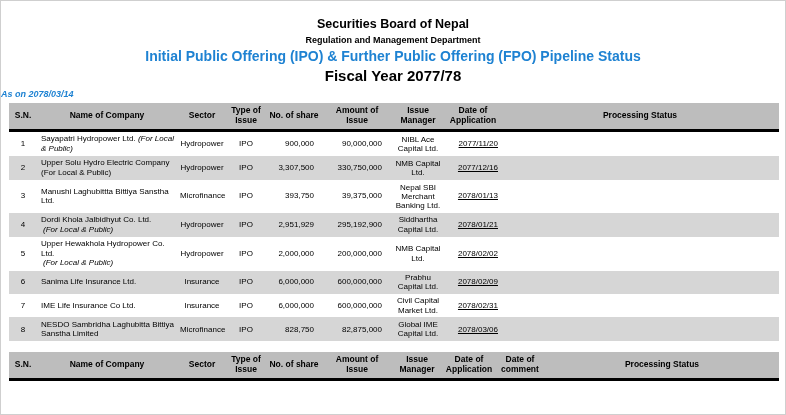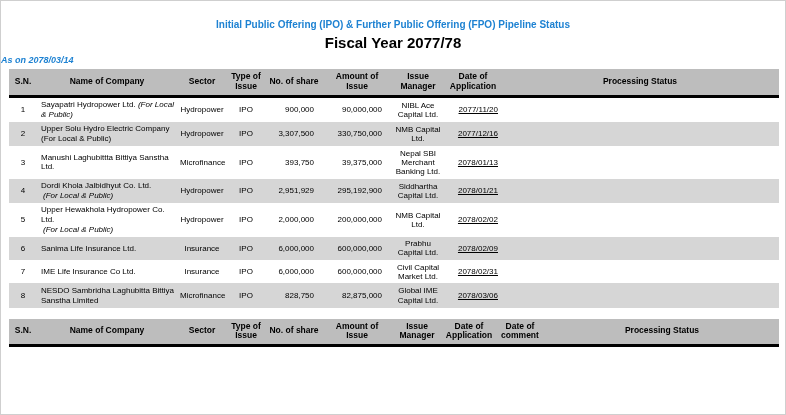--- a/index.html
+++ b/index.html
@@ -12,21 +12,21 @@
   html,body{background:#fff;}
   body{
     width:786px;height:415px;overflow:hidden;
     font-family:"Liberation Sans",sans-serif;
     color:#000;
     border:1px solid #cfcfcf;
   }
   .doc-header{text-align:center;padding-top:16px;line-height:1.25;}
   .title{font-size:12.5px;font-weight:bold;}
   .dept{font-size:9px;font-weight:bold;margin-top:2px;}
-  .pipeline{font-size:10px;font-weight:bold;color:var(--accent-blue);margin-top:2px;}
+  .pipeline{font-size:14px;font-weight:bold;color:var(--accent-blue);margin-top:2px;}
   .fiscal{font-size:15px;font-weight:bold;margin-top:2px;}
   .as-on{
     margin:3px 9px 0 0;
     font-size:9px;font-weight:bold;font-style:italic;color:var(--accent-blue);
   }
   section{margin:0 8px;}
   section.first{margin-top:4px;}
   section.second{margin-top:11px;}
   .sec-heading{
     font-size:12.5px;font-weight:bold;
@@ -61,20 +61,22 @@
     font-size:8px;font-weight:bold;
     border-top:2px solid #000;border-bottom:3px solid #000;
     height:13px;padding:1px 3px;
   }
   tr.total-row td.c-num{padding-right:9px;}
 </style>
 </head>
 <body>
 
 <div class="doc-header">
+  <div class="title">Securities Board of Nepal</div>
+  <div class="dept">Regulation and Management Department</div>
   <div class="pipeline">Initial Public Offering (IPO) &amp; Further Public Offering (FPO) Pipeline Status</div>
   <div class="fiscal">Fiscal Year 2077/78</div>
 </div>
 <div class="as-on">As on 2078/03/14</div>
 
 <section class="first">
   <table class="pipeline-table">
     <colgroup>
         <col style="width: 28px;">
         <col style="width: 140px;">

